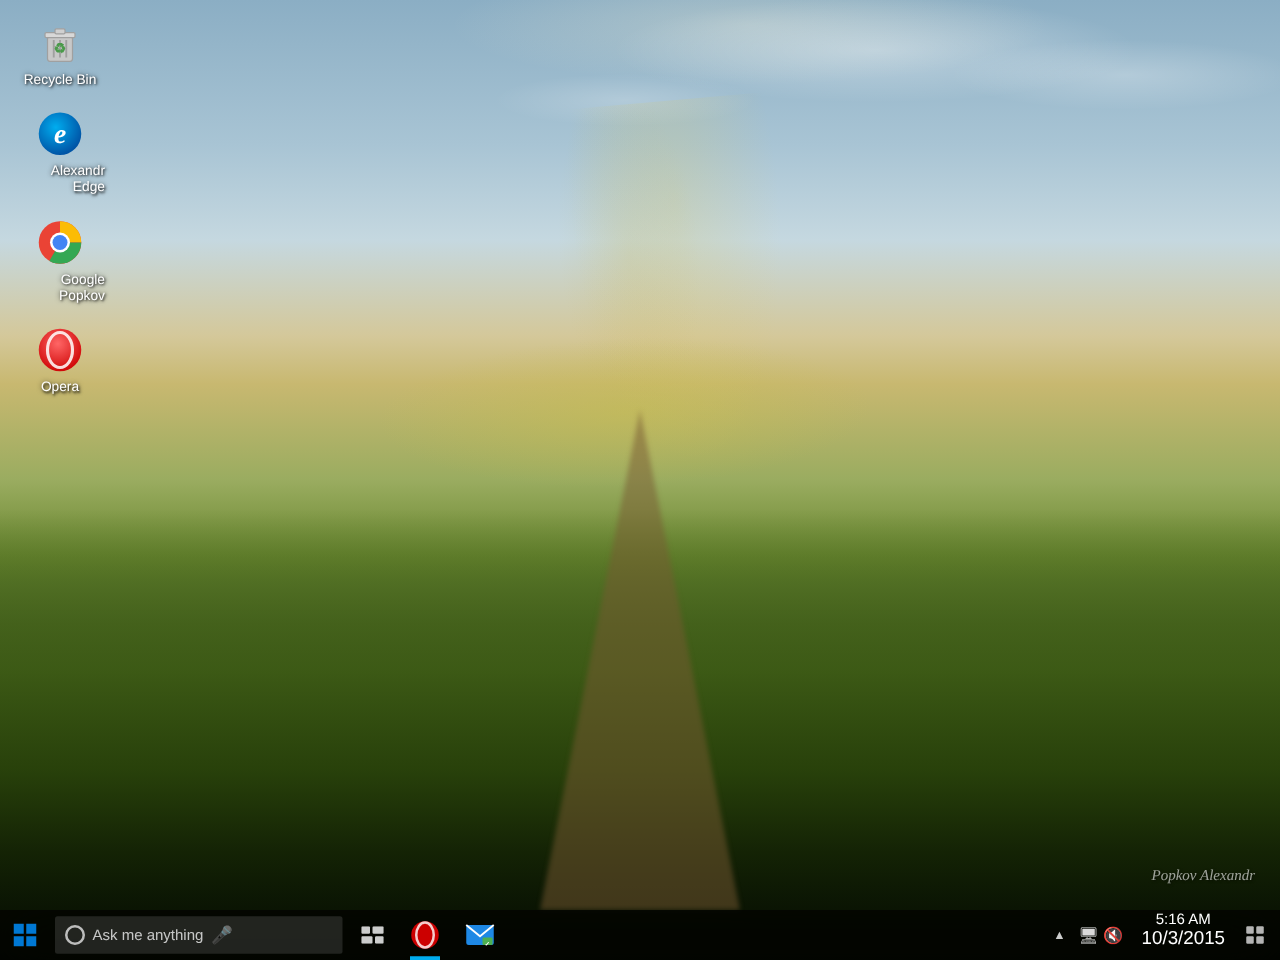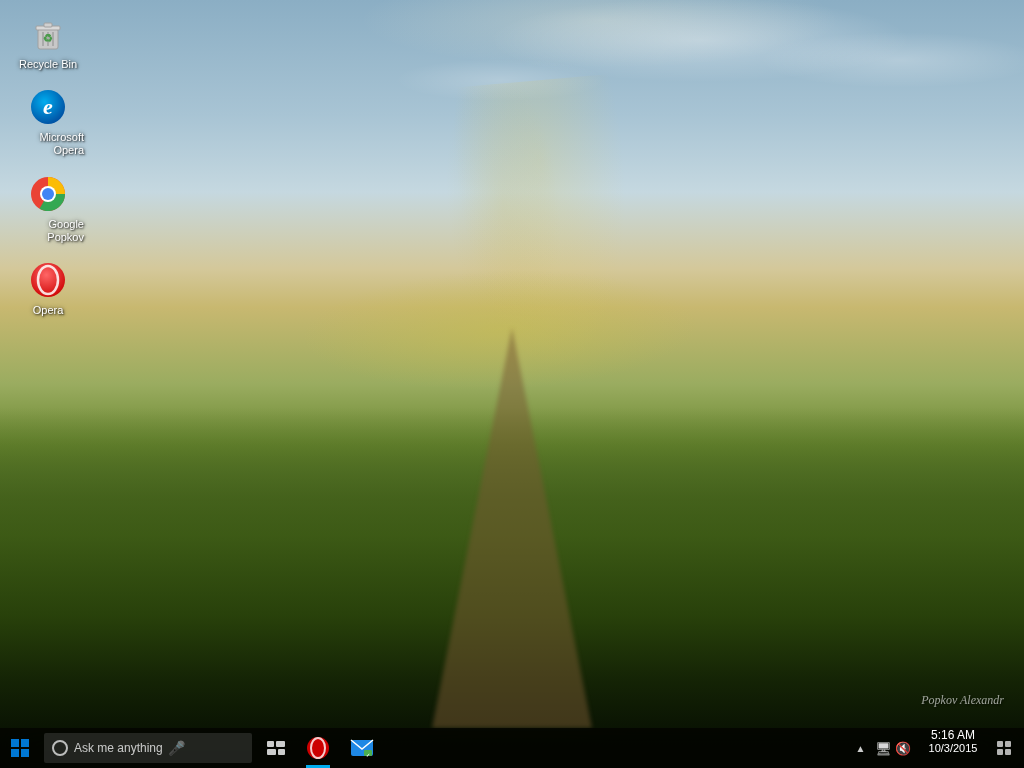--- a/index.html
+++ b/index.html
@@ -171,21 +171,21 @@
 
     
     .search-bar {
       display: flex;
       align-items: center;
       background: rgba(255,255,255,0.12);
       border-radius: 2px;
       height: 30px;
       padding: 0 8px;
       margin: 0 4px;
-      width: 208px;
+      width: 230px;
       cursor: text;
       flex-shrink: 0;
     }
 
     .search-circle {
       width: 16px;
       height: 16px;
       border-radius: 50%;
       border: 2px solid rgba(255,255,255,0.7);
       margin-right: 6px;
@@ -280,21 +280,21 @@
     }
 
     .tray-time {
       color: white;
       font-size: 12px;
       line-height: 1.2;
     }
 
     .tray-date {
       color: white;
-      font-size: 11px;
+      font-size: 15px;
       line-height: 1.2;
     }
 
     .notification-btn {
       width: 32px;
       height: 40px;
       display: flex;
       align-items: center;
       justify-content: center;
       cursor: pointer;
@@ -384,21 +384,21 @@
           <circle cx="18" cy="18" r="17" fill="url(#edgeGrad)"></circle>
           <defs>
             <radialGradient id="edgeGrad" cx="40%" cy="35%" r="65%">
               <stop offset="0%" stop-color="#00adef"></stop>
               <stop offset="100%" stop-color="#0054a6"></stop>
             </radialGradient>
           </defs>
           <text x="18" y="25" text-anchor="middle" font-size="22" font-weight="bold" fill="white" font-family="Georgia, serif" font-style="italic">e</text>
         </svg>
       </div>
-      <div class="icon-label">Microsoft Opera</div>
+      <div class="icon-label">Alexandr Edge</div>
     </div>
 
     <div class="desktop-icon">
       <div class="icon-img">
         <svg viewBox="0 0 36 36" width="36" height="36" xmlns="http://www.w3.org/2000/svg">
           <defs>
             <clipPath id="circleClip">
               <circle cx="18" cy="18" r="17"></circle>
             </clipPath>
           </defs>

